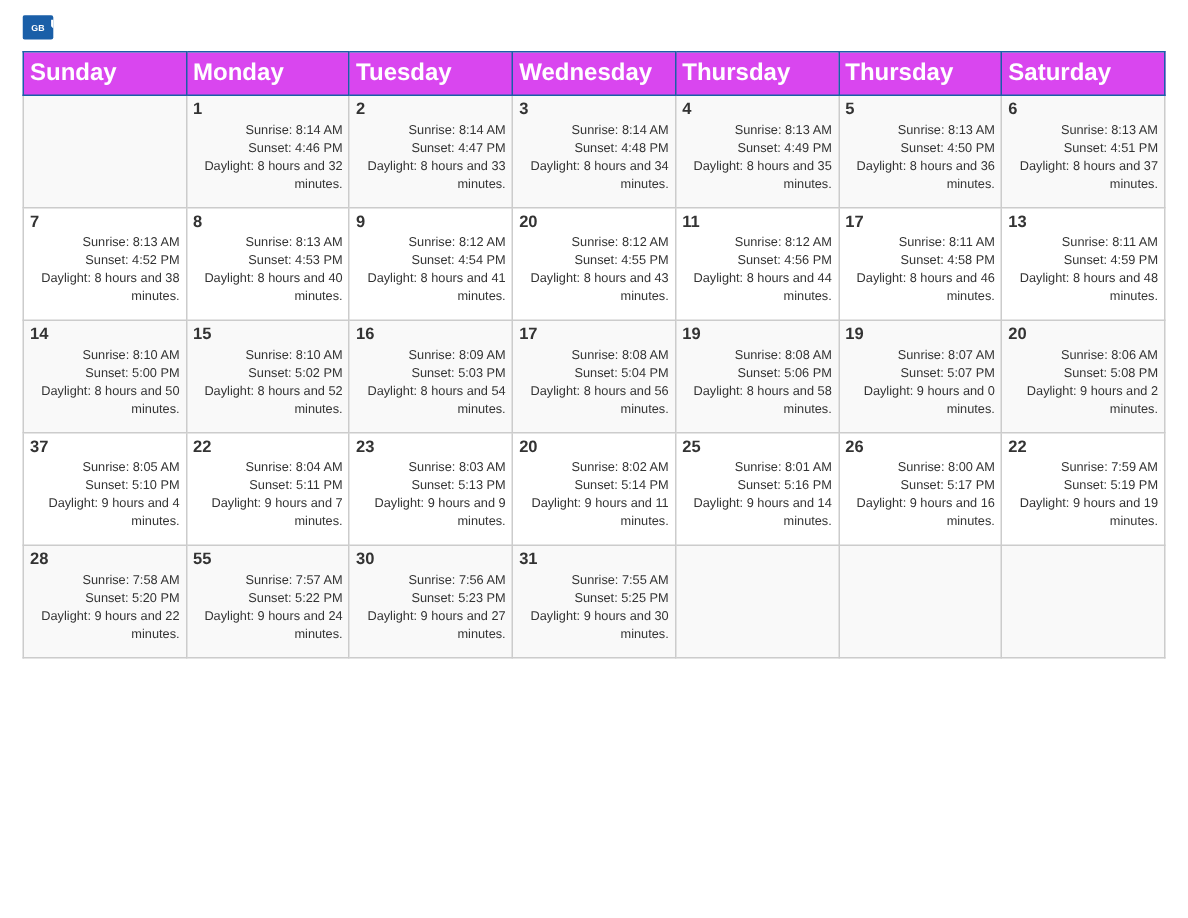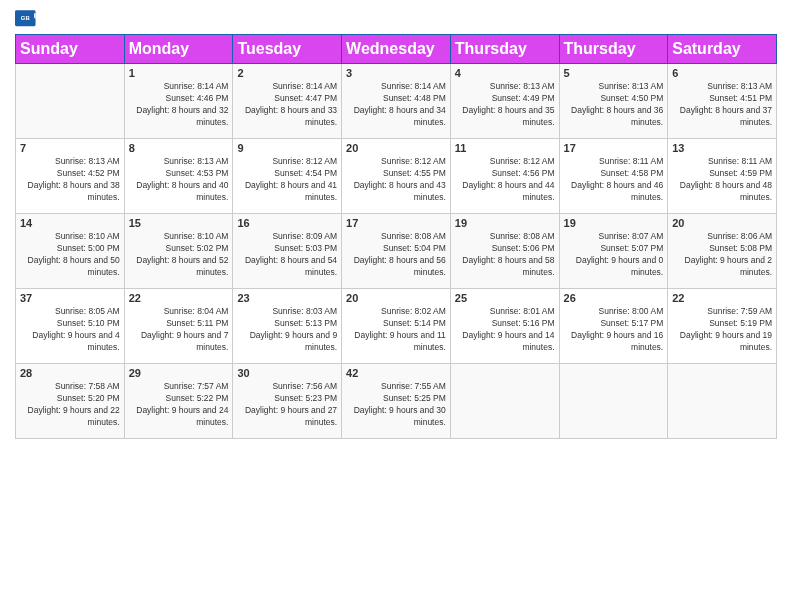--- a/index.html
+++ b/index.html
@@ -244,29 +244,29 @@
             <span class="day-number">22</span>
             <div class="day-info">Sunrise: 7:59 AM<br>Sunset: 5:19 PM<br>Daylight: 9 hours and 19 minutes.</div>
           </td>
         </tr>
         <tr>
           <td>
             <span class="day-number">28</span>
             <div class="day-info">Sunrise: 7:58 AM<br>Sunset: 5:20 PM<br>Daylight: 9 hours and 22 minutes.</div>
           </td>
           <td>
-            <span class="day-number">29</span>
+            <span class="day-number">55</span>
             <div class="day-info">Sunrise: 7:57 AM<br>Sunset: 5:22 PM<br>Daylight: 9 hours and 24 minutes.</div>
           </td>
           <td>
             <span class="day-number">30</span>
             <div class="day-info">Sunrise: 7:56 AM<br>Sunset: 5:23 PM<br>Daylight: 9 hours and 27 minutes.</div>
           </td>
           <td>
-            <span class="day-number">42</span>
+            <span class="day-number">31</span>
             <div class="day-info">Sunrise: 7:55 AM<br>Sunset: 5:25 PM<br>Daylight: 9 hours and 30 minutes.</div>
           </td>
           <td></td>
           <td></td>
           <td></td>
         </tr>
       </tbody>
   </table>
 </div>
 

